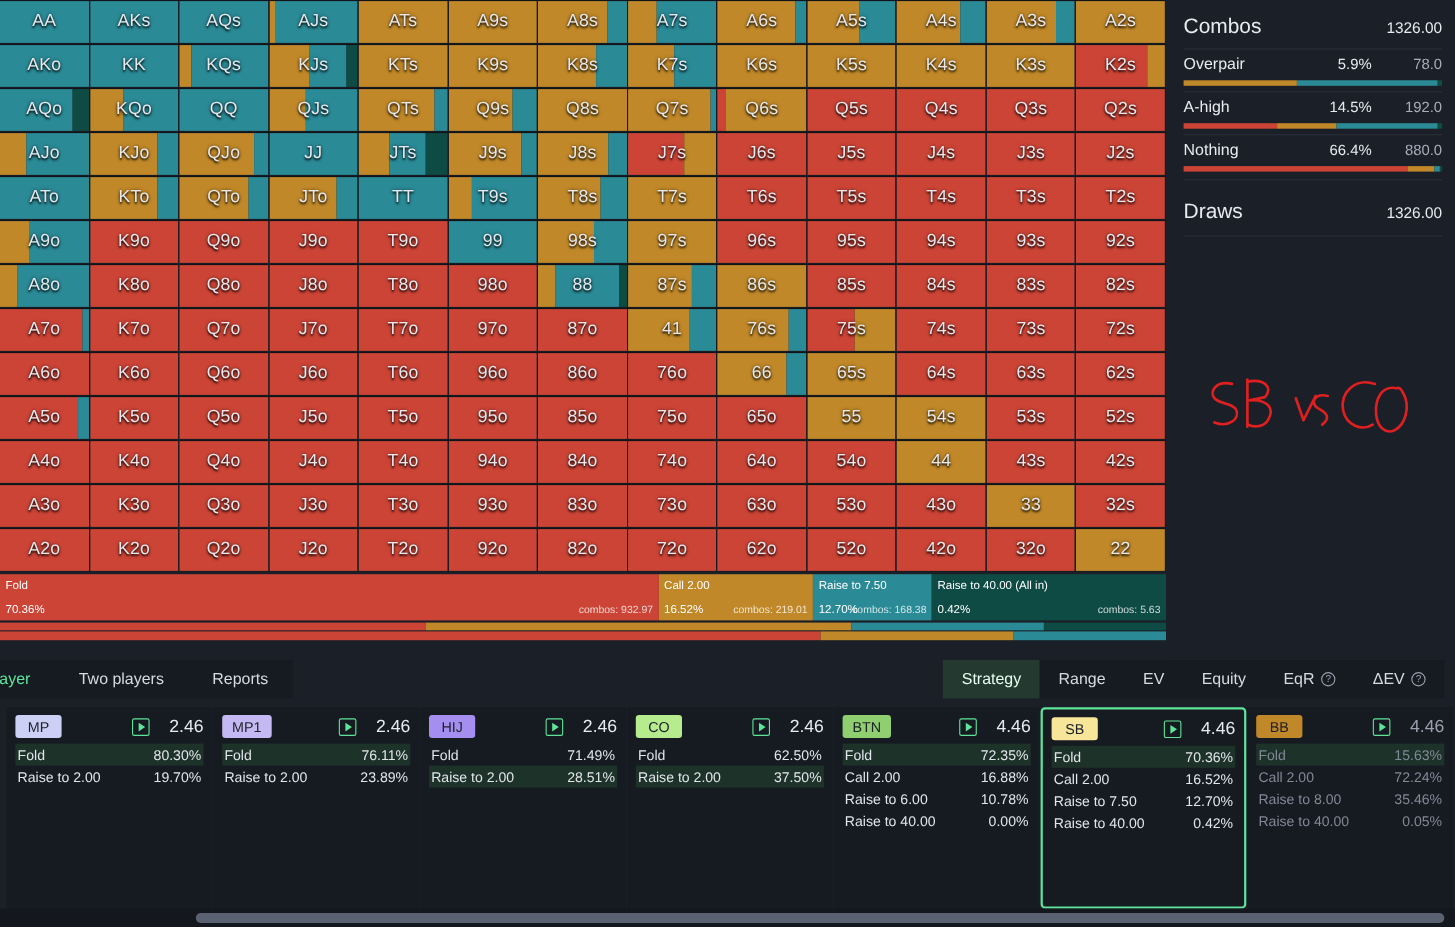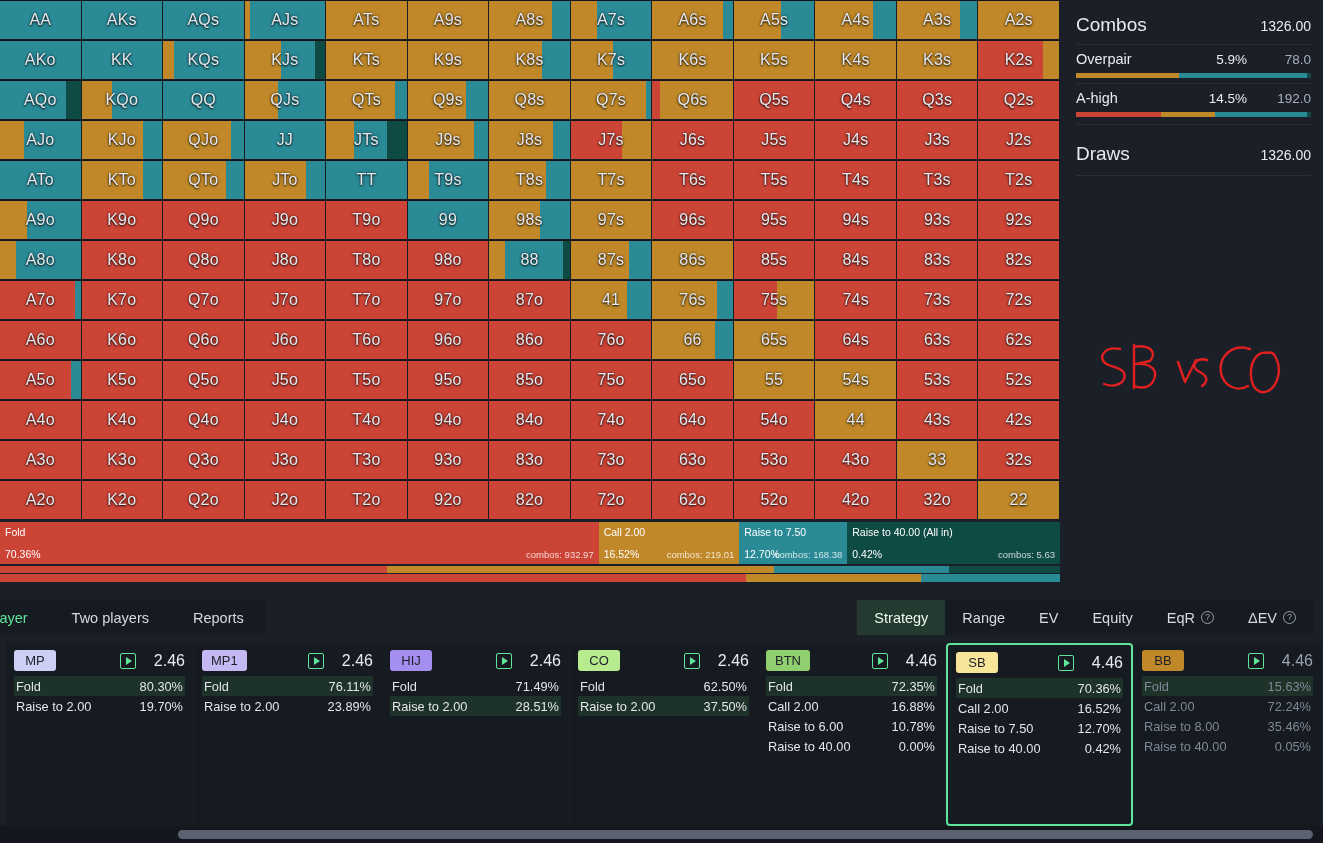--- a/index.html
+++ b/index.html
@@ -33,21 +33,21 @@
   #freqbar2 { position: absolute; left: 0; top: 574px; width: 1060px; height: 8px; display: flex; }
   #freqbar .fb, #freqbar2 .fb { height: 100%; }
 
   
   #right { position: absolute; left: 1062px; top: 0; width: 261px; height: 598px;
            background: #1b1f27; padding: 10px 12px 0 14px; }
   .grp-head { display: flex; align-items: baseline; justify-content: space-between; padding: 4px 0 8px 0; }
   .grp-title { color: #e8eaef; font-size: 19px; }
   .grp-total { color: #e8eaef; font-size: 14px; }
   .row { border-top: 1px solid #2a2f3a; padding: 6px 0 5px 0; }
-  .row-top { display: flex; align-items: center; justify-content: space-between; }
+  .row-top { display: flex; align-items: flex-start; justify-content: space-between; }
   .row-name { color: #e8eaef; font-size: 14.5px; flex: 1; }
   .row-pct { color: #e8eaef; font-size: 13.5px; width: 60px; text-align: right; }
   .row-cnt { color: #a7adba; font-size: 13.5px; width: 64px; text-align: right; }
   .row-bar { margin-top: 6px; height: 5px; display: flex; width: 100%; }
   .row-bar i { display: block; height: 100%; }
   .grp-sep { border-top: 1px solid #2a2f3a; margin-top: 2px; }
   .grp-gap { height: 14px; }
 
   #annotation { position: absolute; left: 1090px; top: 335px; width: 200px; height: 80px; }
 
@@ -1216,20 +1216,33 @@
             <span class="row-pct">14.5%</span>
             <span class="row-cnt">192.0</span>
           </div>
           <div class="row-bar">
             <i style="width:36%;background:#cc4436"></i>
             <i style="width:23%;background:#c08828"></i>
             <i style="width:39.5%;background:#2a8a96"></i>
             <i style="width:1.5%;background:#0f4b45"></i>
           </div>
         </div>
+        <div class="row">
+          <div class="row-top">
+            <span class="row-name">Nothing</span>
+            <span class="row-pct">66.4%</span>
+            <span class="row-cnt">880.0</span>
+          </div>
+          <div class="row-bar">
+            <i style="width:87%;background:#cc4436"></i>
+            <i style="width:10%;background:#c08828"></i>
+            <i style="width:2%;background:#2a8a96"></i>
+            <i style="width:1%;background:#0f4b45"></i>
+          </div>
+        </div>
       </div>
     <div class="grp-sep"></div>
     <div class="grp-gap"></div>
     <div class="grp-head">
       <span class="grp-title">Draws</span>
       <span class="grp-total">1326.00</span>
     </div>
     <div class="grp-sep"></div>
   </div>
 

